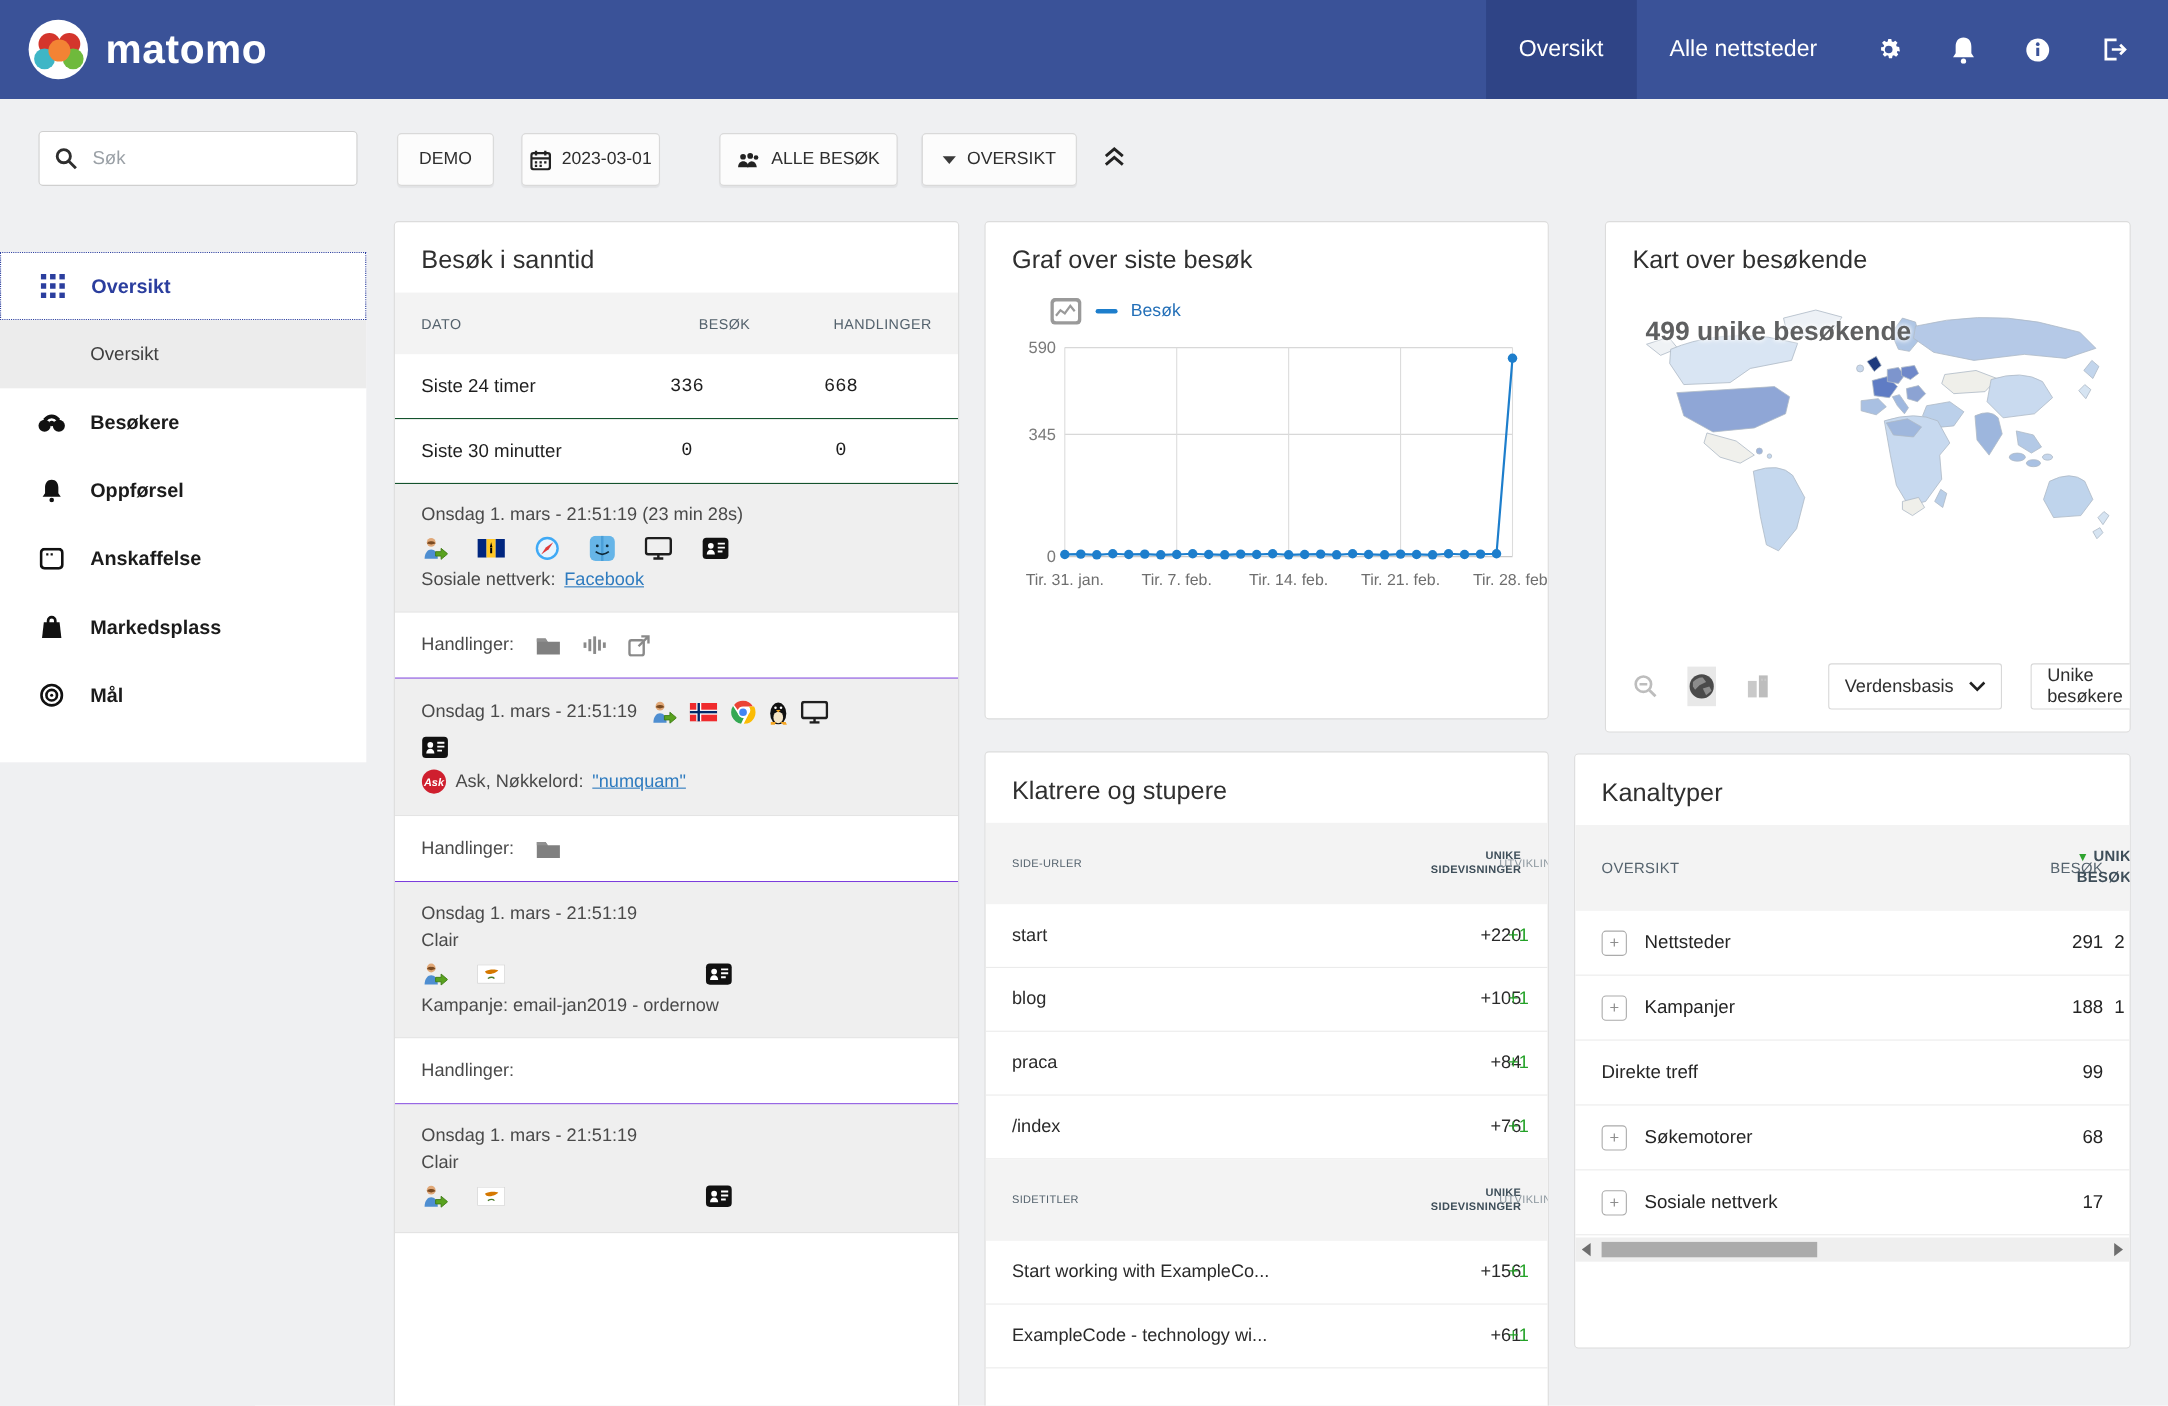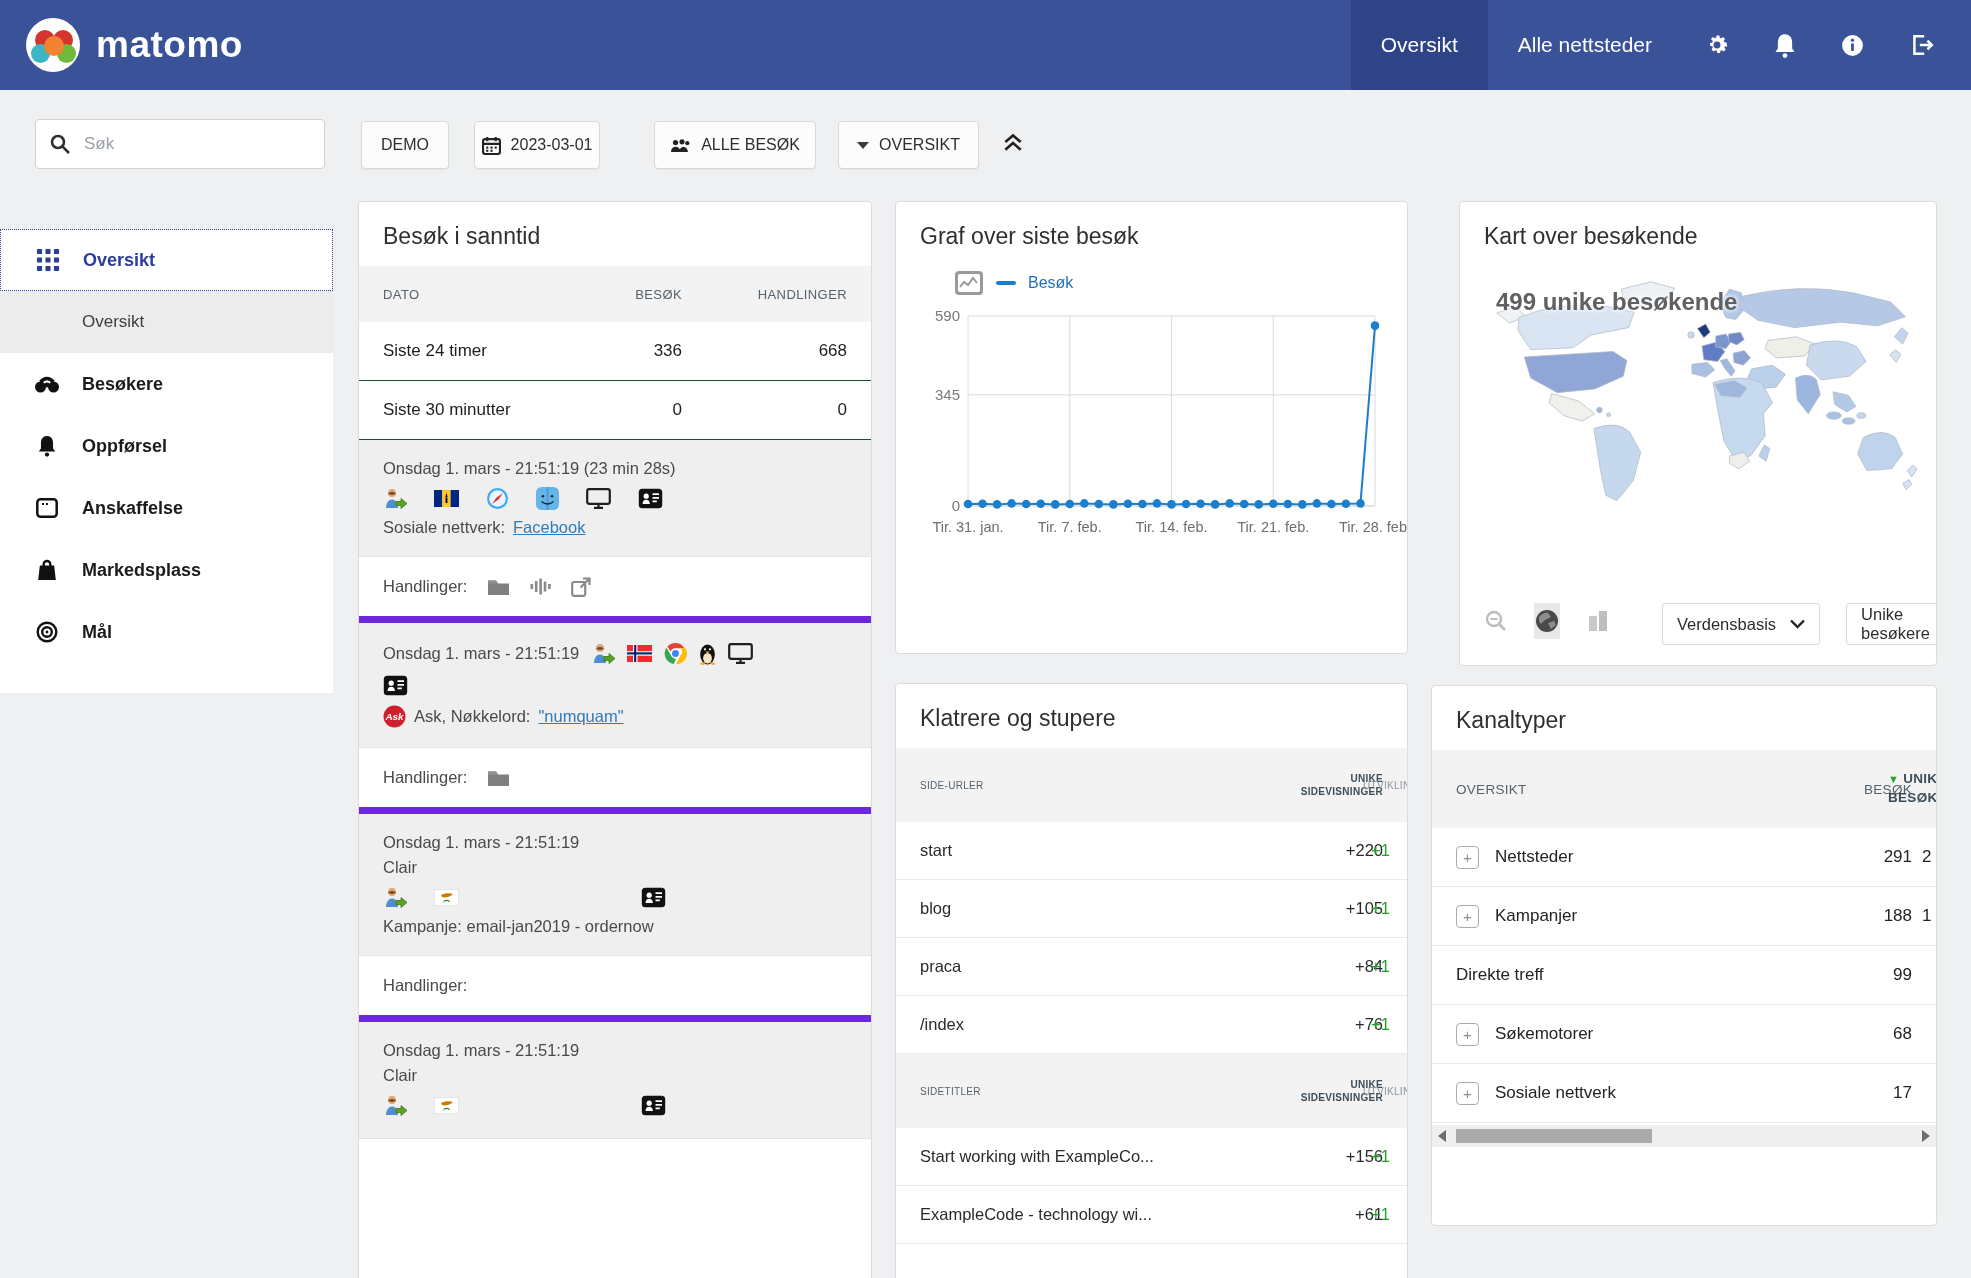--- a/index.html
+++ b/index.html
@@ -61,45 +61,45 @@
   #card-climbers{height:645px;}
   #card-map{height:465px;margin-bottom:19px;display:flex;flex-direction:column;margin-left:28px;}
   #card-channels{height:541px;}
 
   
   .rt-head{display:grid;grid-template-columns:1fr 115px 165px;background:#F3F3F3;height:56px;align-items:center;
     padding:0 24px;font-size:13px;color:#54626D;letter-spacing:.4px;}
   .rt-head .r{text-align:right;}
   .rt-sumrow{display:grid;grid-template-columns:1fr 115px 165px;height:58px;align-items:center;
     padding:0 24px;font-size:17px;color:#1E1E1E;border-bottom:1px solid #14532d;}
-  .rt-sumrow .r{text-align:right;}
+  .rt-sumrow .r{text-align:center;font-family:Liberation Mono, monospace;}
   .rt-entry{background:#EFEFEF;padding:13px 24px;border-bottom:1px solid #E3E3E3;}
   .rt-line{margin:6px 0;font-size:16.5px;color:#4A4A4A;display:flex;align-items:center;}
   .rt-date .icon{margin-left:12px;}
   .rt-icons{gap:27px;min-height:28px;}
   .rt-gap{display:inline-block;width:128px;}
   .rt-ref{gap:8px;}
   .rt-link{color:#2E7BBF;text-decoration:underline;}
-  .rt-actions{background:#fff;padding:15px 24px;border-bottom:7px solid #6d28d9;
+  .rt-actions{background:#fff;padding:15px 24px;border-bottom:1px solid #6d28d9;
     display:flex;align-items:center;gap:20px;font-size:16.5px;color:#4A4A4A;min-height:29px;}
   .icon{display:inline-flex;align-items:flex-start;}
   .icon svg{display:block;}
 
   
   .chart-legend{display:flex;align-items:center;gap:12px;margin:4px 0 0 58px;}
   .legend-dash{width:20px;height:4px;background:#1D7ECC;border-radius:2px;}
   .legend-label{color:#2470B8;font-size:16px;}
   #chart-mount{padding:0 24px;}
   #chart-mount svg{overflow:visible;}
 
   
   .map-area{position:relative;flex:1;padding:0 24px;}
   .map-overlay{position:absolute;left:36px;top:22px;font-size:24px;font-weight:700;color:#5F6061;
     text-shadow:0 0 4px #fff,0 0 6px #fff;z-index:2;}
-  .map-controls{display:flex;padding:2px 24px 20px 24px;gap:26px;}
+  .map-controls{display:flex;align-items:center;padding:2px 24px 20px 24px;gap:26px;}
   .map-ctl{display:flex;align-items:center;justify-content:center;width:36px;height:36px;cursor:pointer;}
   .map-ctl.active{background:#E8E8E8;}
   .map-controls .flex-sp{flex:1;}
   .map-select{height:40px;border:1px solid #D8D8D8;border-radius:3px;background:#fff;display:flex;
     align-items:center;gap:14px;padding:0 14px;font-size:16.5px;color:#2E2E2E;cursor:pointer;}
 
   
   .cl-head{position:relative;display:grid;grid-template-columns:1fr 150px;background:#F3F3F3;
     min-height:74px;align-items:center;padding:0 24px;font-size:10px;color:#54626D;letter-spacing:.3px;}
   .cl-head .c2{text-align:right;font-weight:700;color:#3E4E59;line-height:1.35;}

